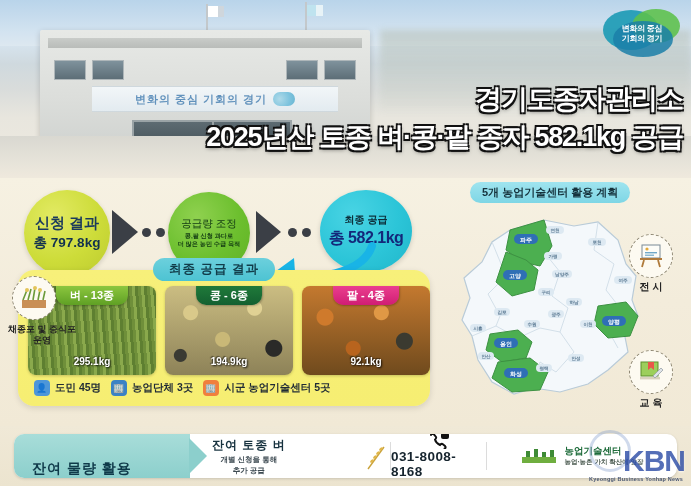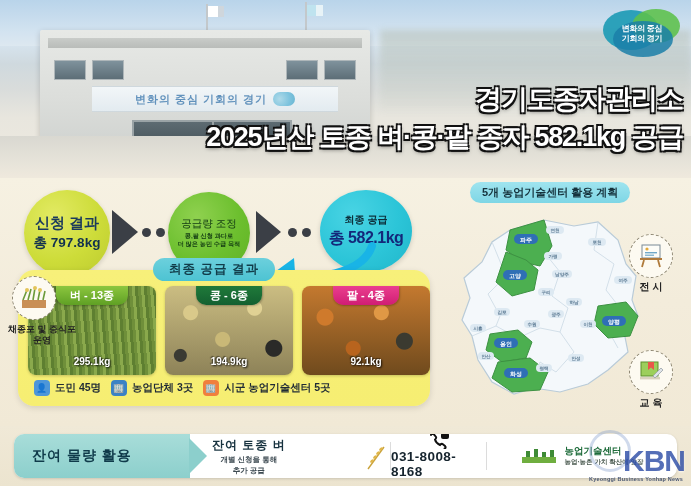--- a/index.html
+++ b/index.html
@@ -238,21 +238,21 @@
     position:absolute; left:0; top:426px; width:691px; height:60px;
     background: linear-gradient(180deg,#f0e9d7 0%, #ece4cf 100%);
   }
   .bb-inner {
     position:absolute; left:14px; top:8px; width:663px; height:44px;
     background:#ffffff; border-radius:10px; display:flex; align-items:center;
     box-shadow:0 1px 3px rgba(0,0,0,.15); overflow:hidden;
   }
   .bb-left {
     width:176px; height:100%; background: linear-gradient(180deg,#a8ddd9,#8ccfcc);
-    display:flex; align-items:center; padding-left:18px; position:relative;
+    display:flex; align-items:flex-end; padding-left:18px; position:relative;
   }
   .bb-left:after{
     content:""; position:absolute; right:-17px; top:50%; transform:translateY(-50%);
     border-top:18px solid transparent; border-bottom:18px solid transparent;
     border-left:18px solid #8ccfcc;
   }
   .bb-left-txt { font-size:14px; font-weight:800; color:#0f3a4a; letter-spacing:1px; }
   .bb-mid {
     flex:0 0 200px; height:100%; display:flex; align-items:center;
     justify-content:space-between; gap:0; padding-left:22px;

